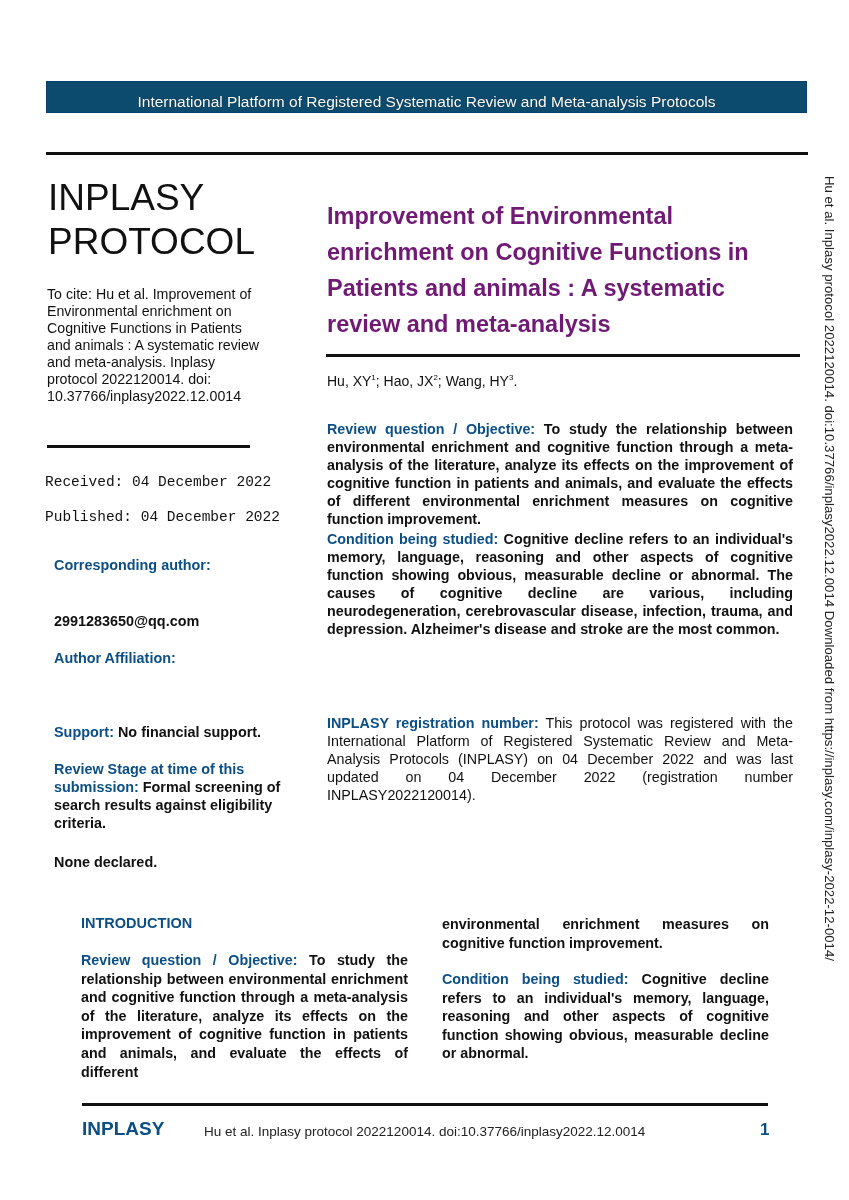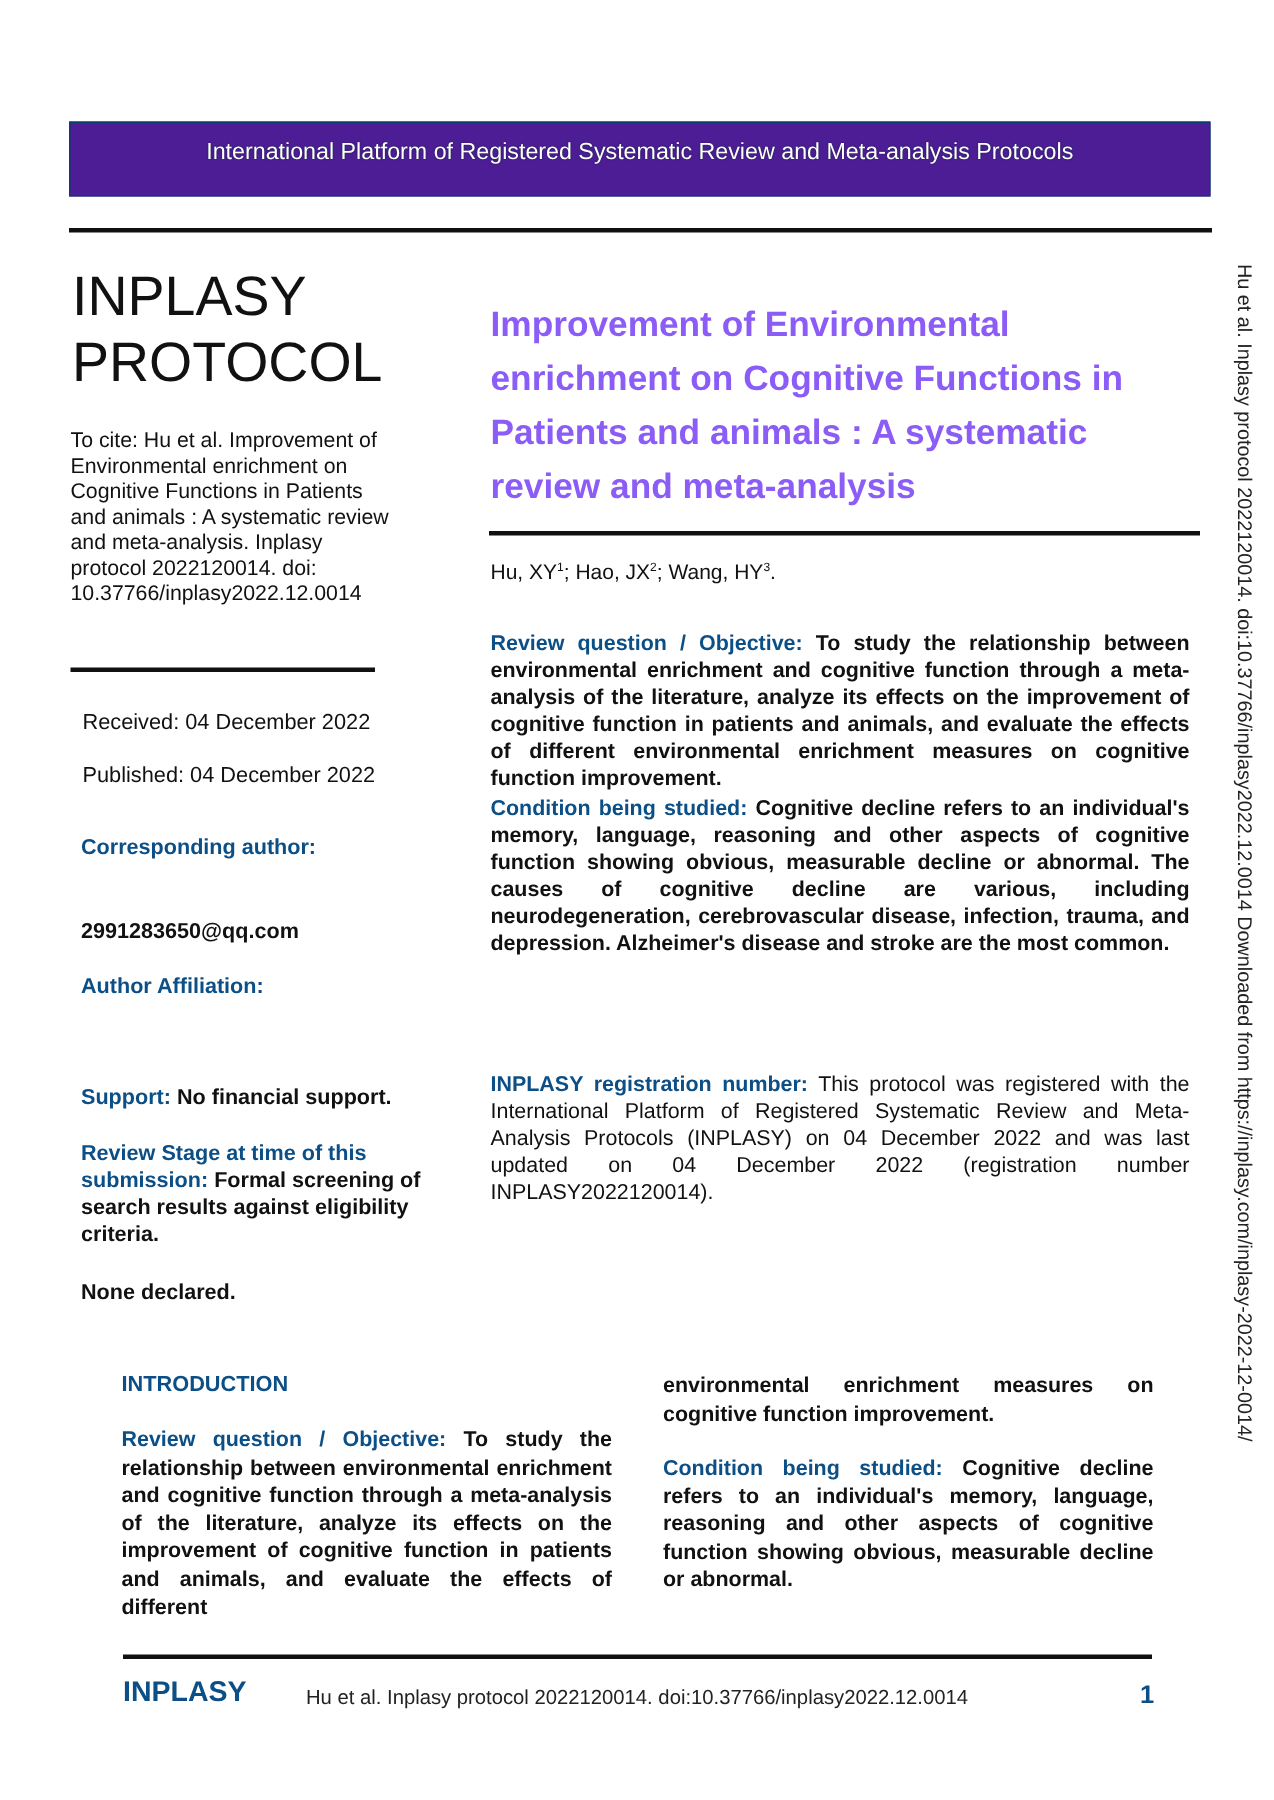--- a/index.html
+++ b/index.html
@@ -1,38 +1,38 @@
 <!DOCTYPE html>
 <html><head>
 <meta charset="utf-8">
 <style>
   html, body { margin: 0; padding: 0; background: #ffffff; }
   body { width: 849px; height: 1200px; position: relative; overflow: hidden;
          font-family: "Liberation Sans", sans-serif; color: #111; }
-  .banner { position: absolute; left: 46px; top: 81px; width: 761px; height: 50px;
-            background: #4c1d95; border: 1px solid #0b3f6b; box-sizing: border-box;
+  .banner { position: absolute; left: 46px; top: 81px; width: 761px; height: 32px;
+            background: #0c4a6e; border: 1px solid #0b3f6b; box-sizing: border-box;
             color: #fff; font-size: 15.5px; text-align: center; line-height: 40px;
             text-shadow: 0 0 1px #022; }
   .rule { position: absolute; background: #111; }
   .rule-top { left: 46px; top: 152px; width: 762px; height: 3px; }
   .rule-cite { left: 47px; top: 445px; width: 203px; height: 3px; }
   .rule-title { left: 326px; top: 354px; width: 474px; height: 3px; }
   .rule-footer { left: 82px; top: 1103px; width: 686px; height: 3px; }
 
   .big-title { position: absolute; left: 48px; top: 176px; font-size: 37px; line-height: 44px; color: #111; }
   .cite { position: absolute; left: 47px; top: 286px; width: 220px; font-size: 14.2px; line-height: 17px; }
-  .dates { position: absolute; left: 55px; font-size: 14.5px; }
+  .dates { position: absolute; left: 45px; font-size: 14.5px; font-family: Liberation Mono, monospace; }
   .received { top: 474px; }
   .published { top: 509px; }
 
   .side { position: absolute; left: 54px; width: 240px; font-size: 14.4px; line-height: 18px; font-weight: bold; }
   .lbl { color: #0c4f86; font-weight: bold; }
 
   .title { position: absolute; left: 327px; top: 198px; width: 470px; font-size: 23.5px; line-height: 36px;
-           font-weight: bold; color: #8b5cf6; }
+           font-weight: bold; color: #701a75; }
   .authors { position: absolute; left: 327px; top: 373px; font-size: 14px; }
   .authors sup { font-size: 8px; }
 
   .main-text { position: absolute; left: 327px; width: 466px; font-size: 14.3px; line-height: 18px;
                text-align: justify; font-weight: bold; }
   .reg { position: absolute; left: 327px; top: 714px; width: 466px; font-size: 14.3px; line-height: 18px;
          text-align: justify; }
 
   .intro-col { position: absolute; width: 327px; font-size: 14.3px; line-height: 18.6px;
                text-align: justify; font-weight: bold; }

